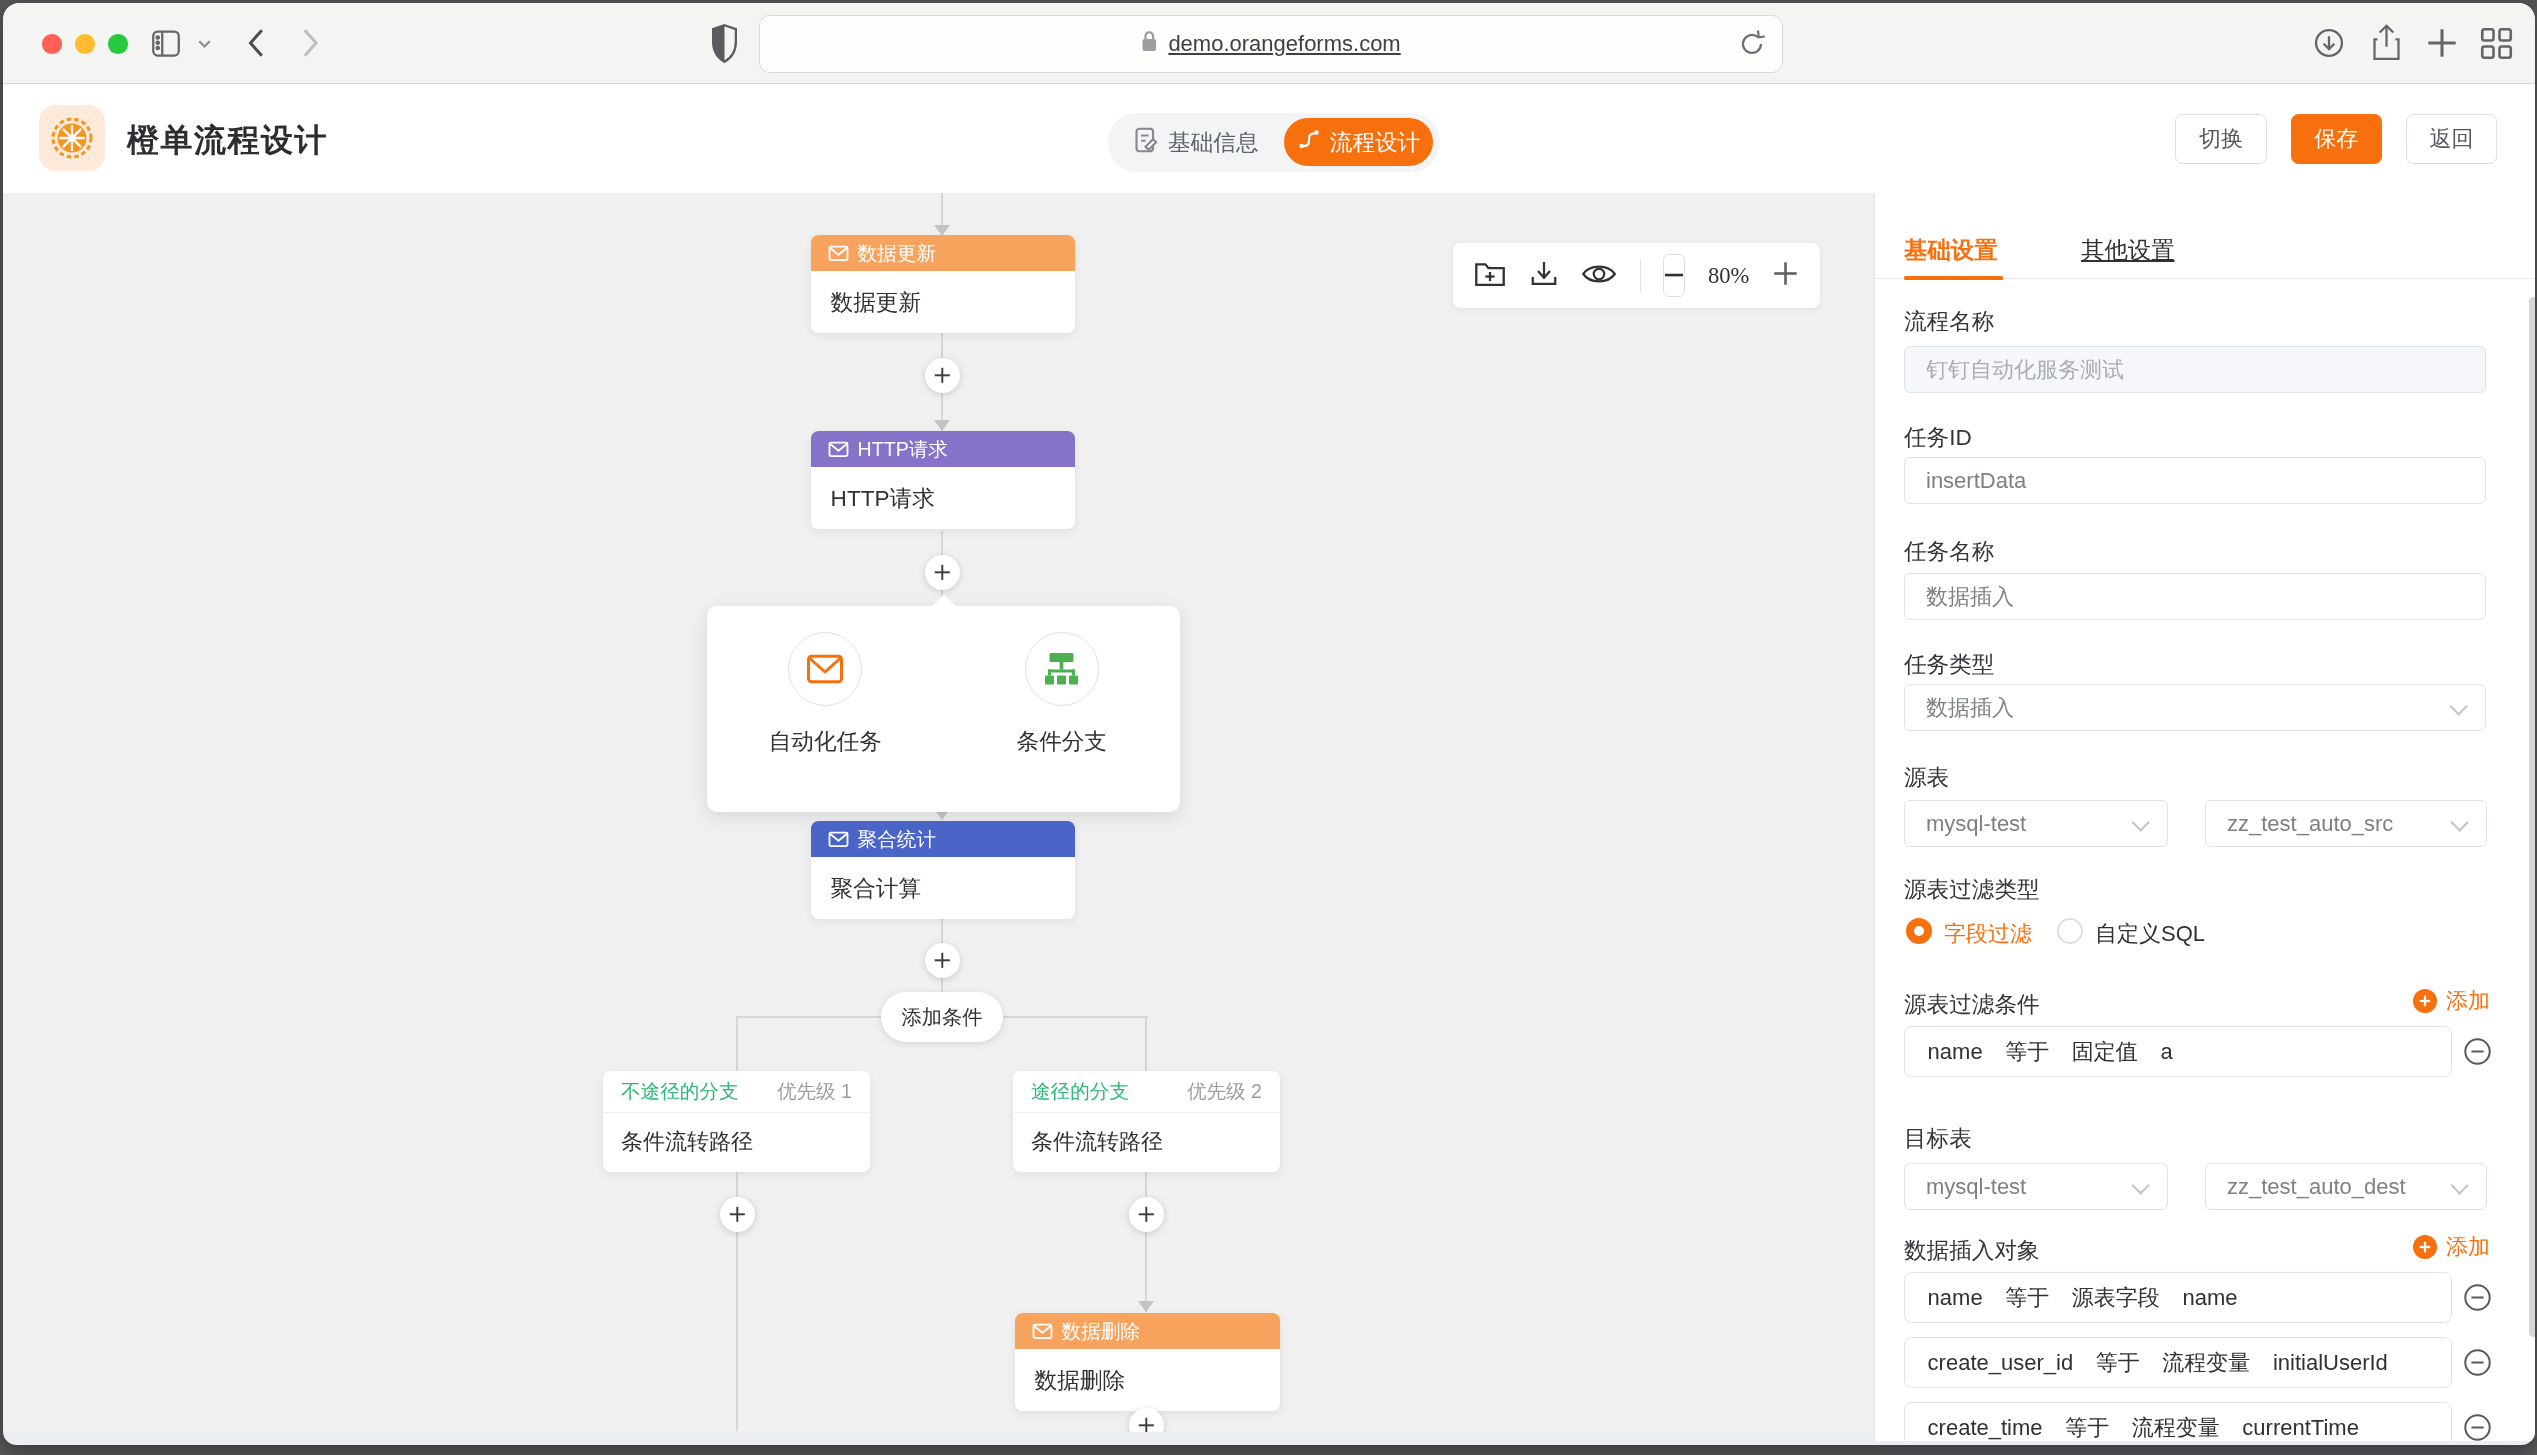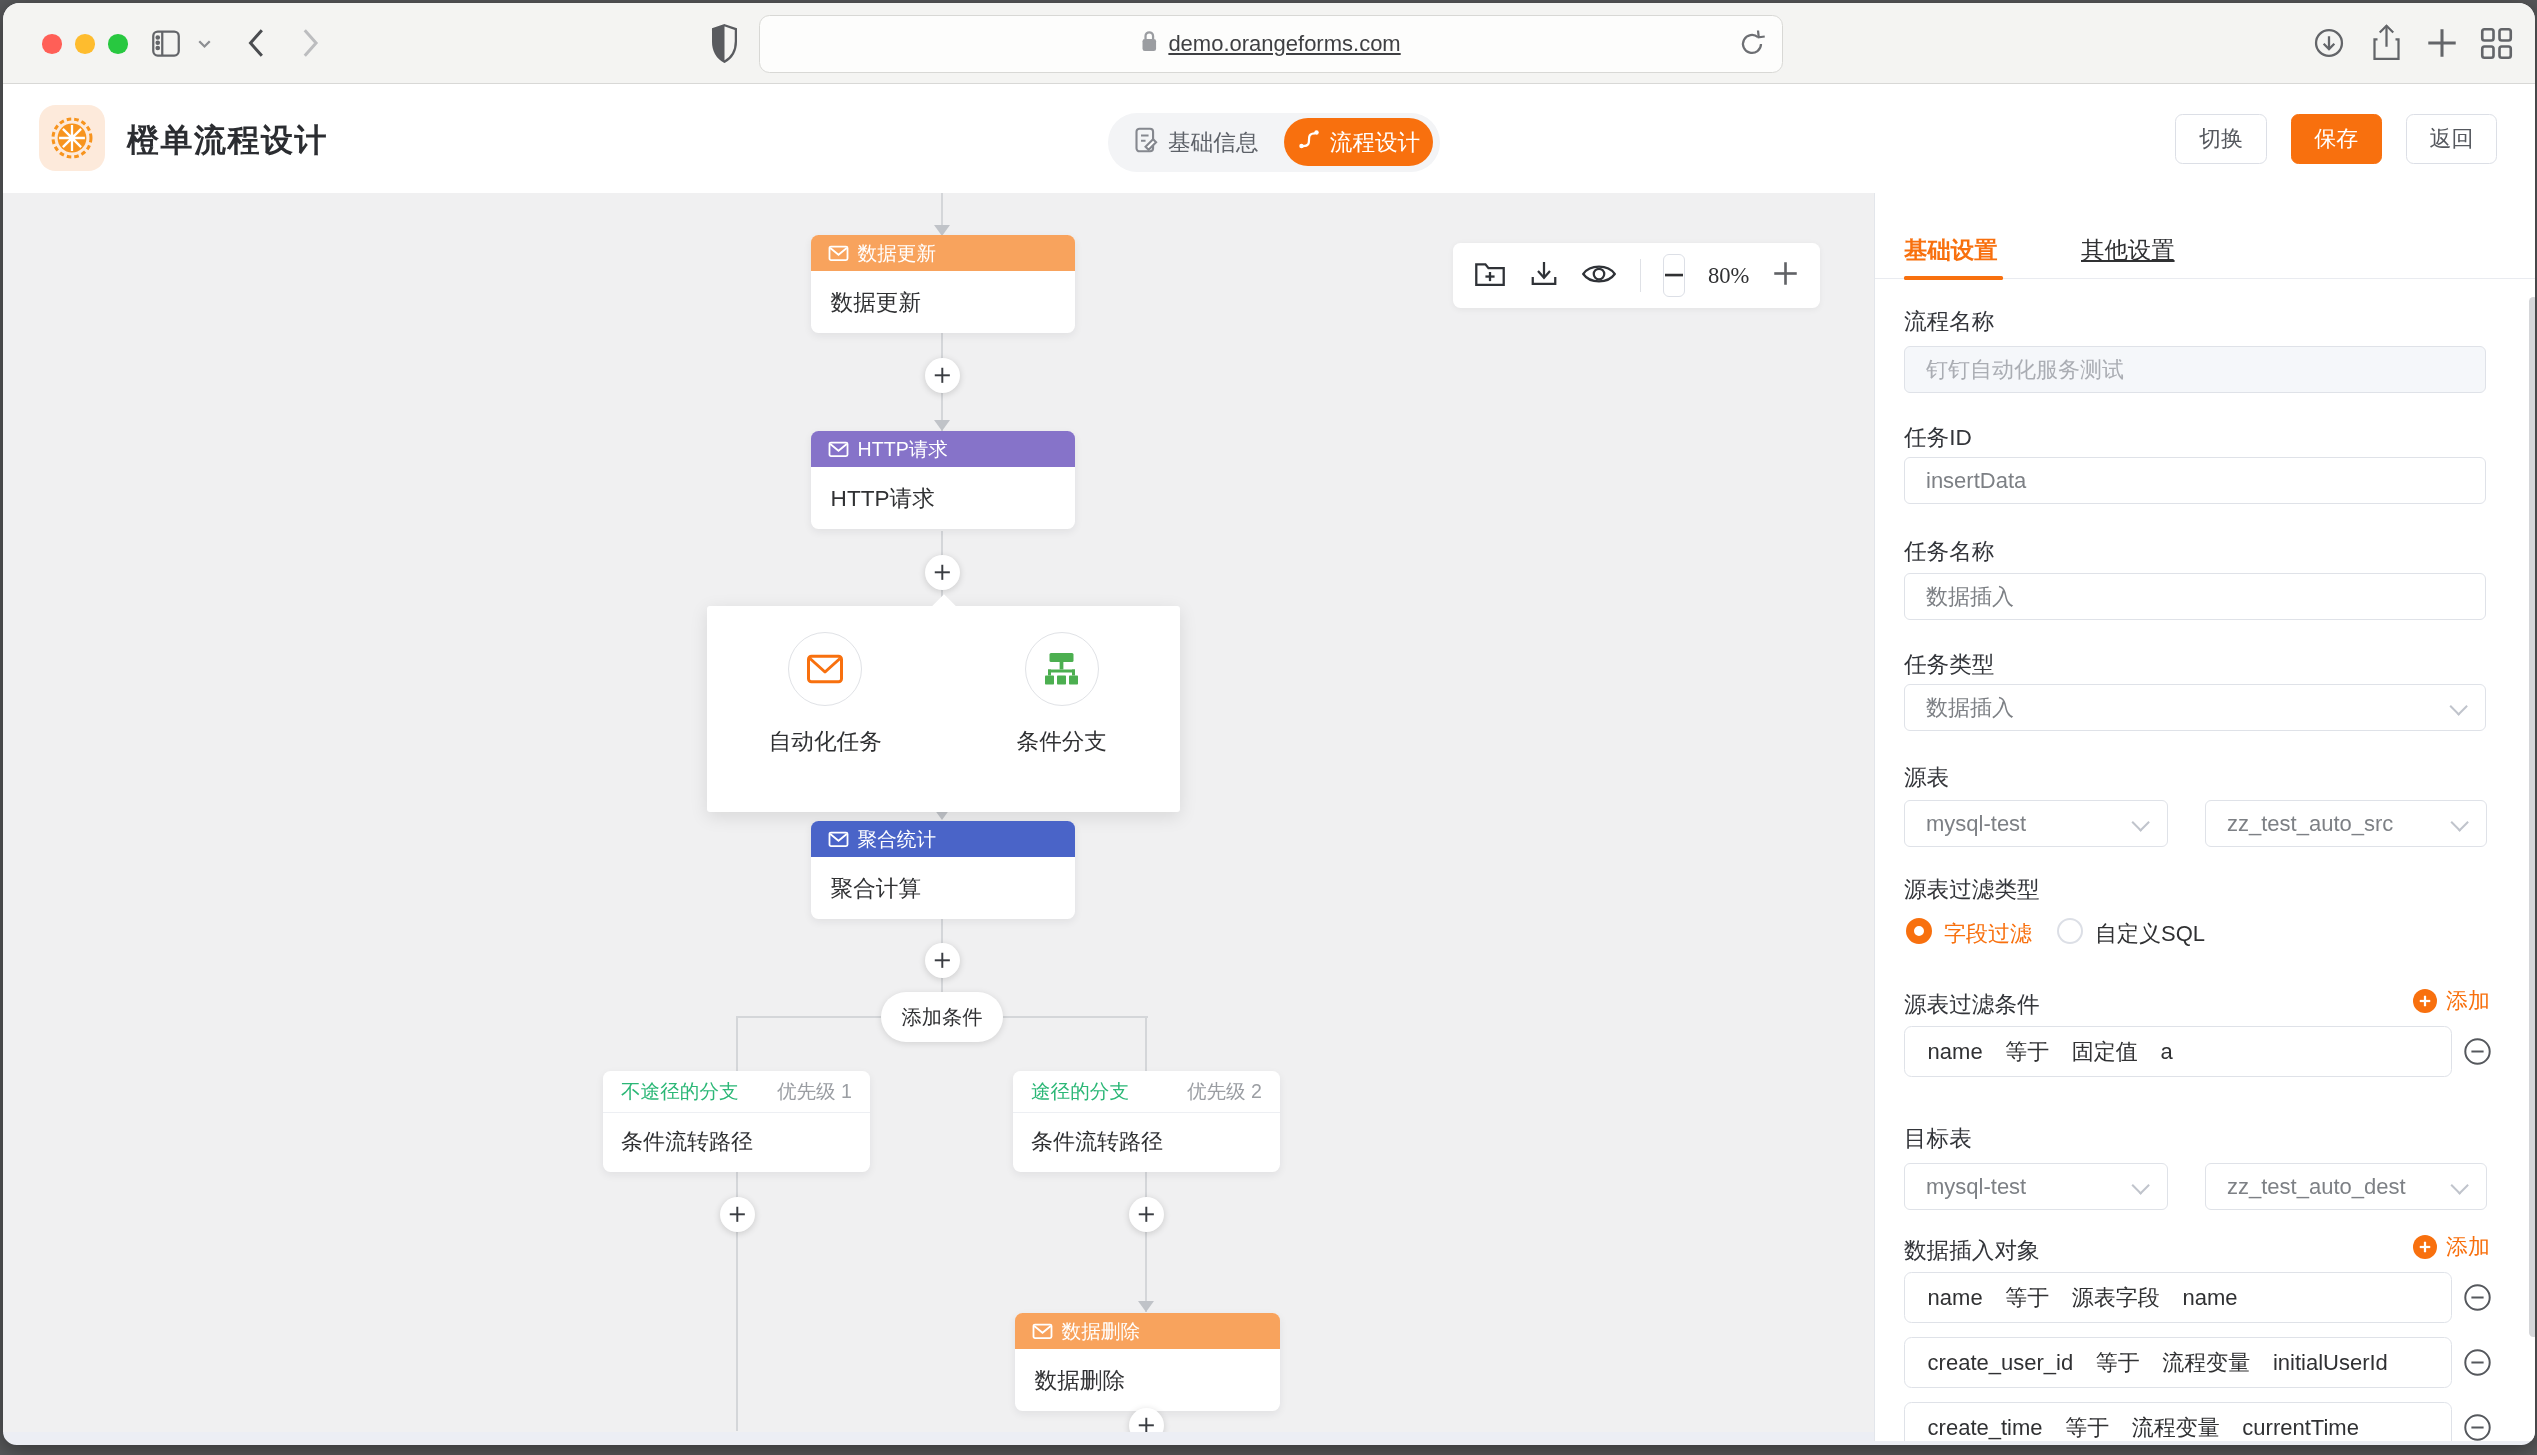--- a/index.html
+++ b/index.html
@@ -31,21 +31,21 @@
   .minusbox{width:41px;height:41px;border:1.5px solid #dcdfe6;border-radius:6px;display:flex;align-items:center;justify-content:center;}
   .zoomtext{font-size:22.6px;color:#303133;}
   
   .vline{position:absolute;width:2.3px;background:#d4d6d9;}
   .hline{position:absolute;height:2.3px;background:#d4d6d9;}
   .arrowdn{position:absolute;width:0;height:0;border-left:8.3px solid transparent;border-right:8.3px solid transparent;border-top:11.3px solid #c0c3c8;}
   .fnode{position:absolute;width:264px;border-radius:7.5px;overflow:hidden;background:#fff;box-shadow:0 3px 9px rgba(31,35,41,.07);}
   .fnode-head{height:36px;display:flex;align-items:center;gap:9px;padding:0 16.6px;color:#fff;font-size:19.6px;font-weight:500;}
   .fnode-body{height:62px;display:flex;align-items:center;padding:0 19.6px;font-size:22.6px;color:#303133;}
   .plusc{position:absolute;width:35px;height:35px;border-radius:50%;background:#fff;box-shadow:0 1.5px 7.5px rgba(0,0,0,.16);display:flex;align-items:center;justify-content:center;color:#3a3d42;}
-  .pickpop{position:absolute;left:704px;top:413px;width:473px;height:206px;background:#fff;border-radius:3px;box-shadow:0 4.5px 18px rgba(0,0,0,.10);display:flex;justify-content:space-around;align-items:flex-start;padding-top:26px;box-sizing:border-box;}
+  .pickpop{position:absolute;left:704px;top:413px;width:473px;height:206px;background:#fff;border-radius:10px;box-shadow:0 4.5px 18px rgba(0,0,0,.10);display:flex;justify-content:space-around;align-items:flex-start;padding-top:26px;box-sizing:border-box;}
   .pickpop .notch{position:absolute;left:228px;top:-8.3px;width:18px;height:18px;background:#fff;transform:rotate(45deg);}
   .pick-item{width:143px;display:flex;flex-direction:column;align-items:center;gap:19.6px;}
   .pick-circle{width:72px;height:72px;border:1.5px solid #e0e2e6;border-radius:50%;display:flex;align-items:center;justify-content:center;background:#fff;}
   .pick-label{font-size:22.6px;color:#303133;}
   .addcond{position:absolute;left:878px;top:799px;width:122px;height:50px;background:#fff;border-radius:25px;box-shadow:0 1.5px 7.5px rgba(0,0,0,.13);display:flex;align-items:center;justify-content:center;font-size:20.3px;color:#303133;}
   .branchcard{position:absolute;width:267px;height:101px;background:#fff;border-radius:7.5px;box-shadow:0 3px 9px rgba(31,35,41,.07);overflow:hidden;}
   .branch-head{height:42px;display:flex;align-items:center;justify-content:space-between;padding:0 18px;border-bottom:1.5px solid #edeff3;box-sizing:border-box;}
   .branch-title{font-size:19.6px;color:#2bb776;}
   .branch-pri{font-size:19.6px;color:#9b9ea3;}
   .branch-body{height:57px;display:flex;align-items:center;padding:0 18px;font-size:22px;color:#303133;}

